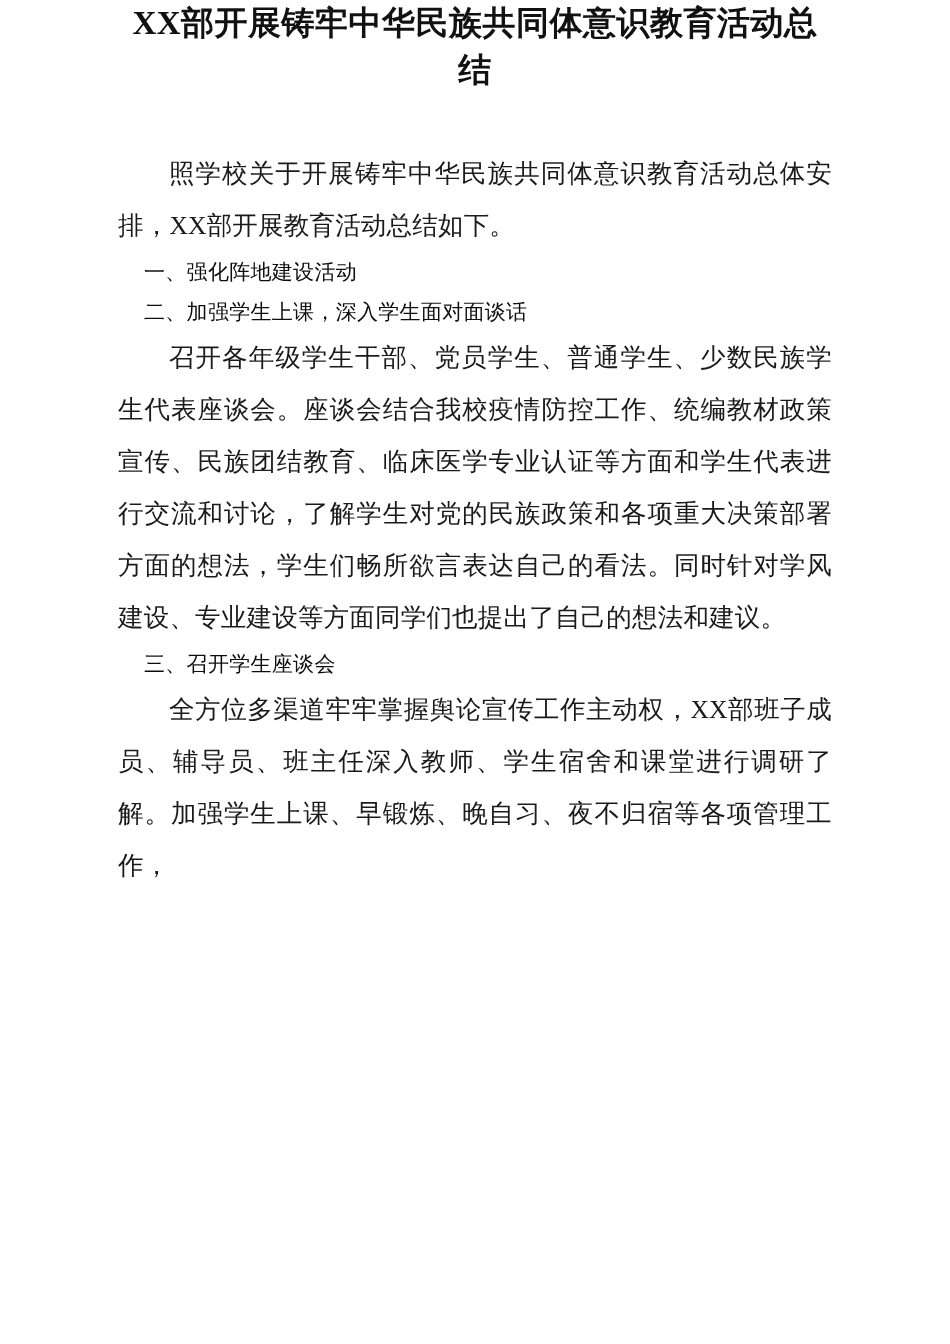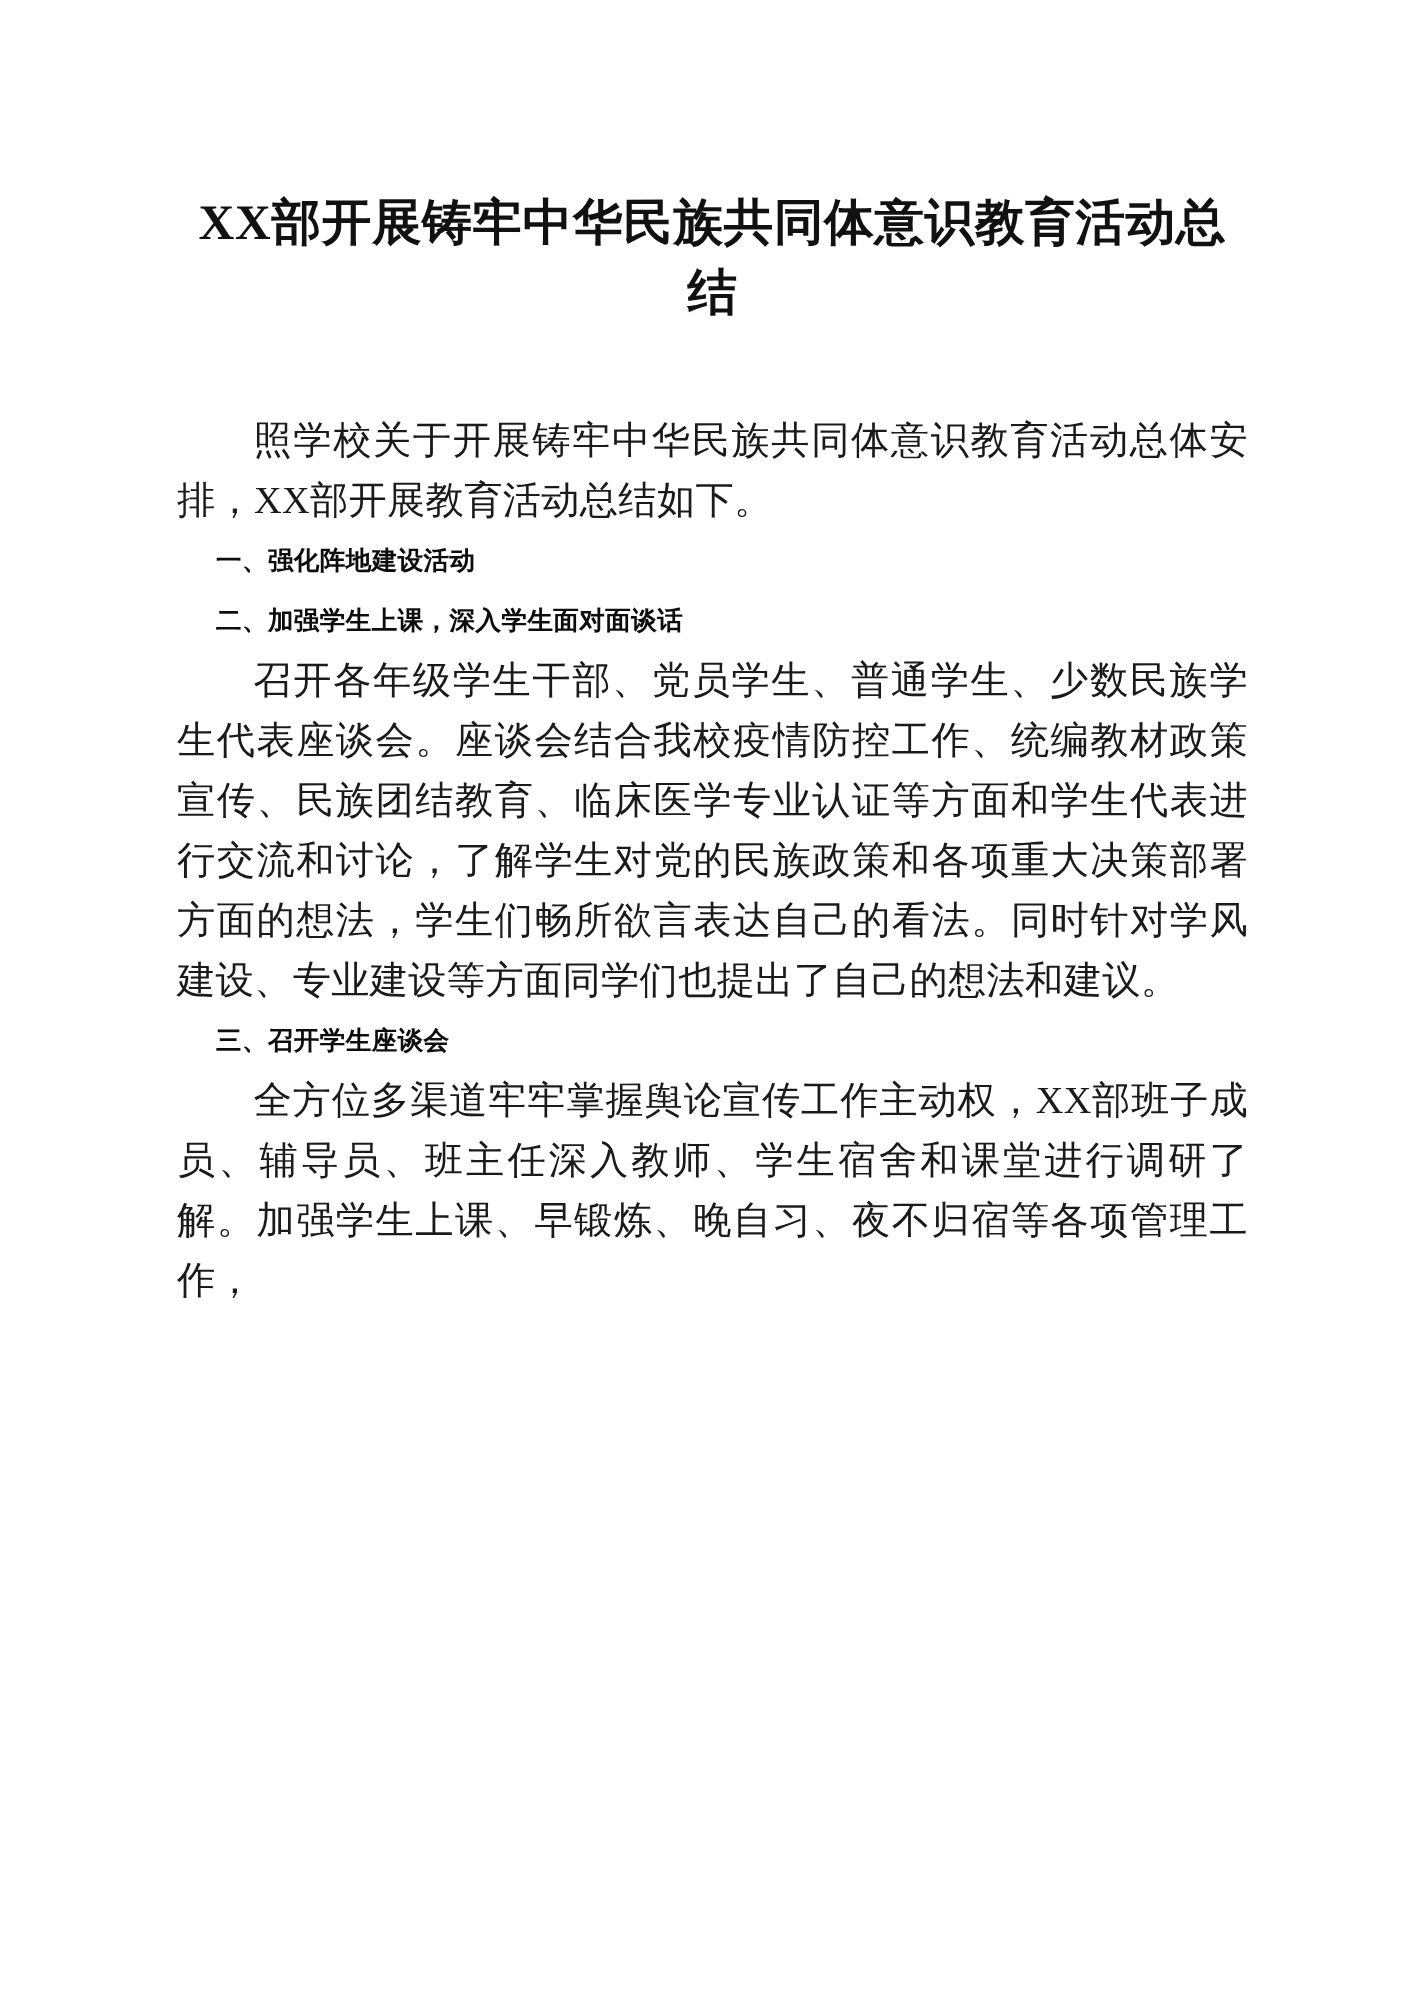--- a/index.html
+++ b/index.html
@@ -23,41 +23,40 @@
     width: 714px;
   }
   .doc-title {
     font-family: "Liberation Serif", "DejaVu Serif", serif;
     font-weight: bold;
     font-size: 33px;
     line-height: 47px;
     text-align: center;
     color: #111111;
     margin: 0;
-    padding-top: 126px;
     letter-spacing: 0.5px;
   }
   .para {
     font-family: "Liberation Serif", "DejaVu Serif", serif;
     font-size: 25.5px;
-    line-height: 40px;
+    line-height: 52px;
     color: #1a1a1a;
     margin: 0;
     text-align: justify;
     text-justify: inter-ideograph;
     text-indent: 51px;
     letter-spacing: 0.2px;
   }
   .para.first-para {
     margin-top: 54px;
   }
   .heading {
     font-family: "Liberation Sans", "DejaVu Sans", sans-serif;
-    font-weight: bold;
-    font-size: 17px;
+    font-weight: normal;
+    font-size: 21px;
     line-height: 40px;
     color: #0d0d0d;
     margin: 0;
     text-indent: 26px;
     letter-spacing: 0.3px;
   }
 </style>
 </head>
 <body>
 

